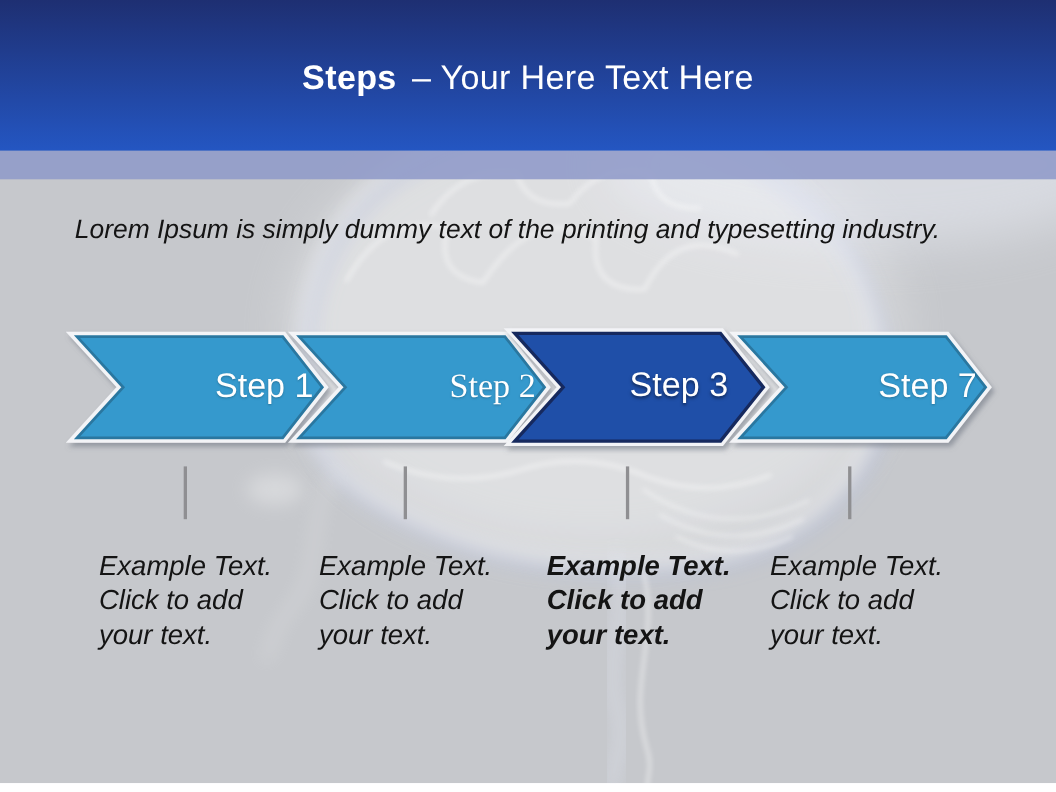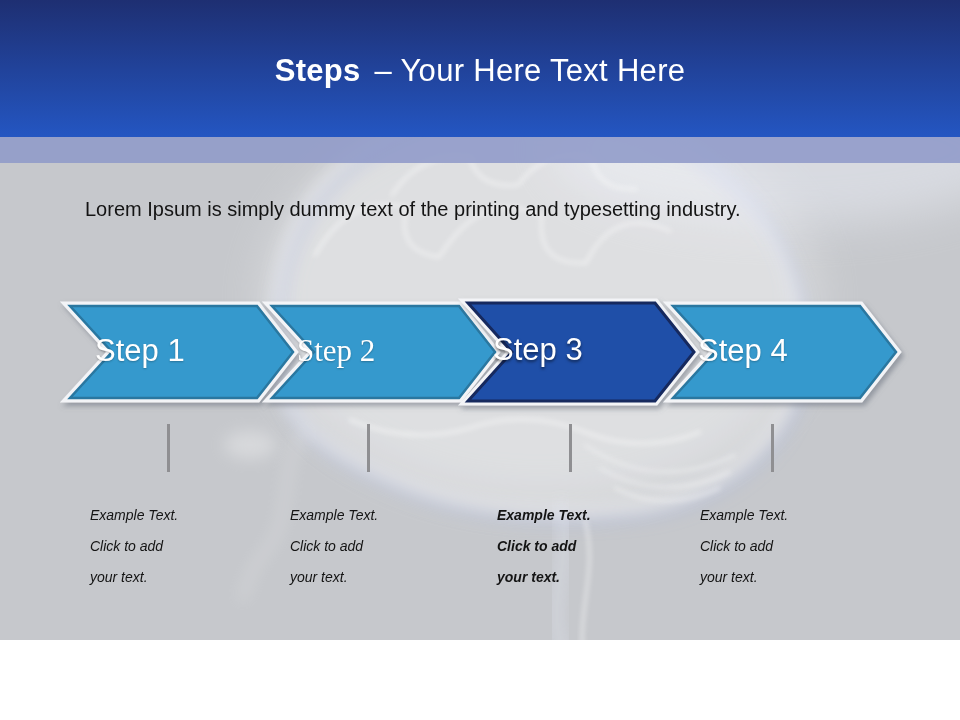--- a/index.html
+++ b/index.html
@@ -1,18 +1,18 @@
 <!DOCTYPE html>
 <html><head>
 <meta charset="utf-8">
 <style>
   html,body{margin:0;padding:0;}
   .slide{
     position:relative;
-    width:960px;height:640px;
+    width:960px;height:712px;
     overflow:hidden;
     background:var(--canvas-bg,#c6c8cc);
     font-family:"Liberation Sans", sans-serif;
   }
   
   .bg-art{position:absolute;left:0;top:0;width:960px;height:720px;}
   
   .header-bar{
     position:absolute;left:0;top:0;width:960px;height:137px;
     background:linear-gradient(to bottom,var(--hdr-top,#1e2f72),var(--hdr-bottom,#2456c2));
@@ -20,43 +20,43 @@
     padding-top:4px;box-sizing:border-box;
   }
   .title-line{color:var(--title-color,#fff);font-size:31px;letter-spacing:.3px;display:flex;align-items:baseline;gap:14px;}
   .title-emphasis{font-weight:bold;}
   .accent-band{
     position:absolute;left:0;top:137px;width:960px;height:26px;
     background:var(--band-color,#8f9ac8);opacity:.88;
   }
   
   .intro-text{
-    position:absolute;left:85px;top:190px;width:813px;
-    font-size:20px;line-height:38.5px;
+    position:absolute;left:68px;top:190px;width:813px;
+    font-size:24px;line-height:38.5px;font-style:italic;
     color:var(--body-color,#141414);
     text-align:justify;text-align-last:left;
   }
   
   .steps-svg{position:absolute;left:0;top:0;width:960px;height:720px;pointer-events:none;}
   .steps-svg polygon{pointer-events:auto;}
   .chev-halo{fill:none;stroke:#f3f4f7;stroke-width:9;stroke-linejoin:miter;}
   .chev-body{fill:var(--step-fill,#3599cd);stroke:var(--step-border,#2a77a0);stroke-width:2.5;stroke-linejoin:miter;}
   .chev-body.is-highlighted{fill:var(--step-active-fill,#1f4fa8);stroke:var(--step-active-border,#16295e);stroke-width:3;}
   .step-label{
-    position:absolute;width:190px;text-align:left;
+    position:absolute;width:190px;text-align:right;
     color:#fff;font-size:31px;line-height:34px;
     text-shadow:0 1px 2px rgba(0,0,0,.25);
   }
   .step-label.is-highlighted{text-shadow:0 2px 3px rgba(0,0,0,.5);}
   
   .step-tick{position:absolute;top:424px;width:3px;height:48px;background:var(--tick-color,#8f8f92);}
   
   .step-desc{
     position:absolute;top:500px;width:180px;
-    font-size:14px;line-height:31px;font-style:italic;
+    font-size:25px;line-height:31px;font-style:italic;
     color:var(--body-color,#161616);
     white-space:pre-line;
   }
   .step-desc.is-highlighted{font-weight:bold;}
 </style>
 </head>
 <body>
 
 <div class="slide" style="--hdr-top: #1e2f72; --hdr-bottom: #2456c2; --band-color: #8f9ac8; --canvas-bg: #c6c8cc; --step-fill: #3599cd; --step-border: #2a77a0; --step-active-fill: #1f4fa8; --step-active-border: #16295e; --tick-color: #8f8f92; --title-color: #ffffff; --body-color: #141414;">
 
@@ -123,22 +123,22 @@
       <polygon class="chev-body is-highlighted" points="468,303 655,303 694,352 655,401 468,401 512,352"></polygon>
     </g>
     <g>
       <polygon class="chev-halo" filter="url(#chevShadow)" points="673,306 860,306 896,352 860,398 673,398 715,352"></polygon>
       <polygon class="chev-body" points="673,306 860,306 896,352 860,398 673,398 715,352"></polygon>
     </g>
   </svg>
 
   <div class="step-label" style="left:95px;top:334px;">Step 1</div>
   <div class="step-label" style="left:297px;top:334px;font-family:Liberation Serif, serif;">Step 2</div>
-  <div class="step-label is-highlighted" style="left:493px;top:333px;">Step 3</div>
-  <div class="step-label" style="left:698px;top:334px;">Step 4</div>
+  <div class="step-label is-highlighted" style="left:472px;top:333px;">Step 3</div>
+  <div class="step-label" style="left:698px;top:334px;">Step 7</div>
 
   <div class="step-tick" style="left:167px;"></div>
   <div class="step-tick" style="left:367px;"></div>
   <div class="step-tick" style="left:569px;"></div>
   <div class="step-tick" style="left:771px;"></div>
 
   <div class="step-desc" style="left:90px;">Example Text.
 Click  to add
 your text.</div>
   <div class="step-desc" style="left:290px;">Example Text.

